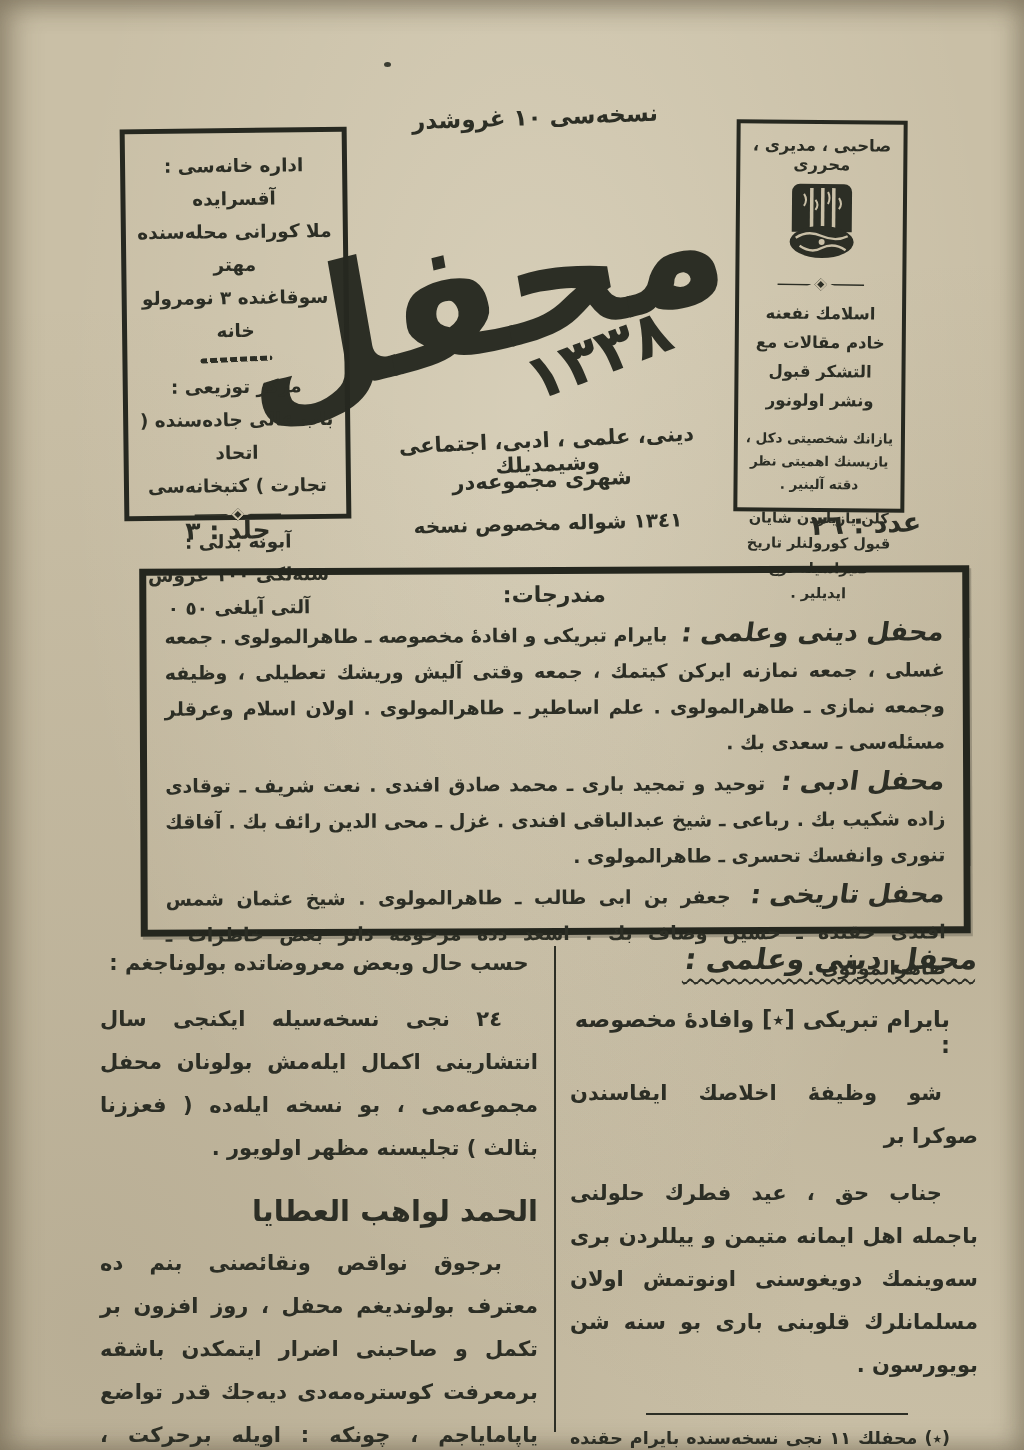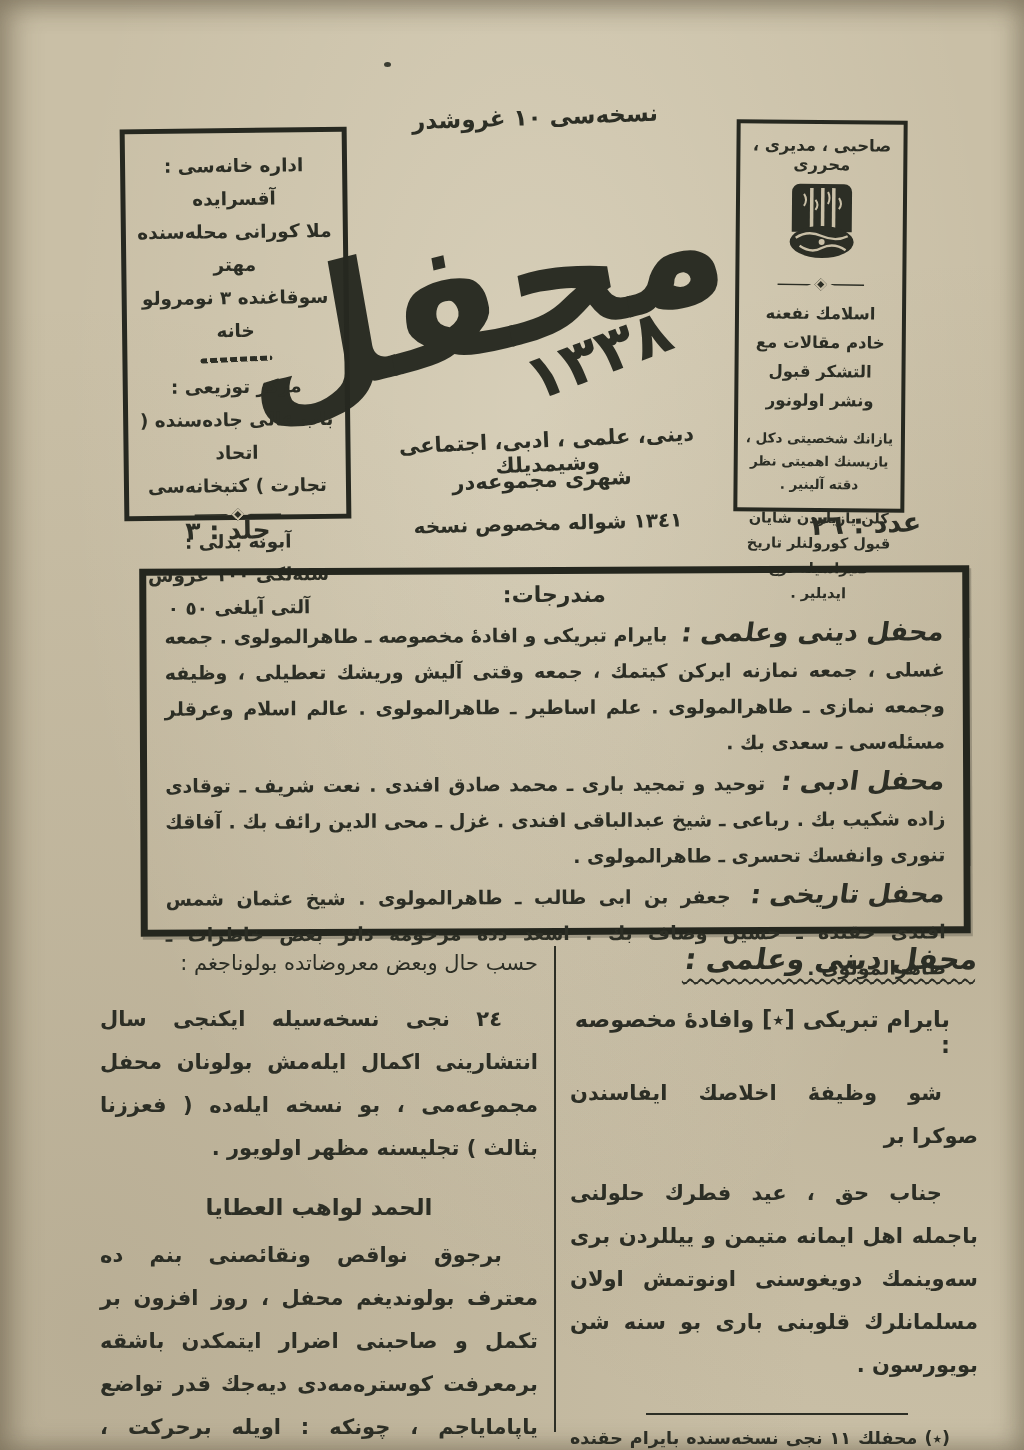--- a/index.html
+++ b/index.html
@@ -79,22 +79,22 @@
   .col-right { width:412px; padding-right:4px; }
   .col-divider { width:2px; background:#2c2e25; margin:4px 14px 10px 16px; height:486px; }
   .col-left { flex:1; padding-left:2px; }
 
   .section-heading { display:inline-block; font-size:29px; font-weight:bold;
     transform:skewX(-8deg); text-decoration:underline wavy 1.5px; text-underline-offset:9px; }
   .subheading { font-size:22.5px; font-weight:bold; margin:30px 28px 12px 0; }
   .body-para { font-size:21px; font-weight:bold; line-height:43px;
     text-align:justify; text-align-last:right; margin-top:14px; }
   .body-para.indent { text-indent:36px; }
-  .intro-line { font-size:21px; font-weight:normal; line-height:42px; }
-  .hamdala { text-align:center; font-size:23px; font-weight:bold; margin:24px 0 14px; }
+  .intro-line { font-size:21px; font-weight:bold; line-height:42px;text-align:center; }
+  .hamdala { font-size:29px; font-weight:bold; margin:24px 0 14px; }
 
   .footnote { margin-top:26px; }
   .footnote-rule { width:262px; height:2px; background:#2c2e25; margin:0 70px 8px auto; }
   .footnote-text { font-size:17.5px; font-weight:bold; line-height:31px;
     text-align:justify; text-align-last:right; text-indent:28px; }
 
   .speck { left:384px; top:62px; width:7px; height:5px; background:#3a3c31; border-radius:50%; }
 </style>
 </head>
 <body>
@@ -147,21 +147,21 @@
   </div>
   <p class="owner-note1">اسلامك نفعنه خادم مقالات مع التشكر قبول ونشر اولونور</p>
   <p class="owner-note2">يازانك شخصيتى دكل ، يازيسنك اهميتى نظر دقته آلينير .</p>
   <p class="owner-note3">كلن يازيلردن شايان قبول كورولنلر تاريخ صيراسيله درج ايديلير .</p>
 </div>
 
 <div class="abs rtl contents-box">
   <div class="contents-title">مندرجات:</div>
   <p class="toc-row">
     <span class="toc-head">محفل دينى وعلمى :</span>
-    <span>بايرام تبريكى و افادهٔ مخصوصه ـ طاهرالمولوى . جمعه غسلى ، جمعه نمازنه ايركن كيتمك ، جمعه وقتى آليش وريشك تعطيلى ، وظيفه وجمعه نمازى ـ طاهرالمولوى . علم اساطير ـ طاهرالمولوى . عالم اسلام وعرقلر مسئله‌سى ـ سعدى بك .</span>
+    <span>بايرام تبريكى و افادهٔ مخصوصه ـ طاهرالمولوى . جمعه غسلى ، جمعه نمازنه ايركن كيتمك ، جمعه وقتى آليش وريشك تعطيلى ، وظيفه وجمعه نمازى ـ طاهرالمولوى . علم اساطير ـ طاهرالمولوى . اولان اسلام وعرقلر مسئله‌سى ـ سعدى بك .</span>
   </p>
   <p class="toc-row">
     <span class="toc-head">محفل ادبى :</span>
     <span>توحيد و تمجيد بارى ـ محمد صادق افندى . نعت شريف ـ توقادى زاده شكيب بك . رباعى ـ شيخ عبدالباقى افندى . غزل ـ محى الدين رائف بك . آفاقك تنورى وانفسك تحسرى ـ طاهرالمولوى .</span>
   </p>
   <p class="toc-row">
     <span class="toc-head">محفل تاريخى :</span>
     <span>جعفر بن ابى طالب ـ طاهرالمولوى . شيخ عثمان شمس افندى حقنده ـ حسين وصاف بك . اسعد دده مرحومه دائر بعض خاطرات ـ طاهرالمولوى .</span>
   </p>
 </div>

